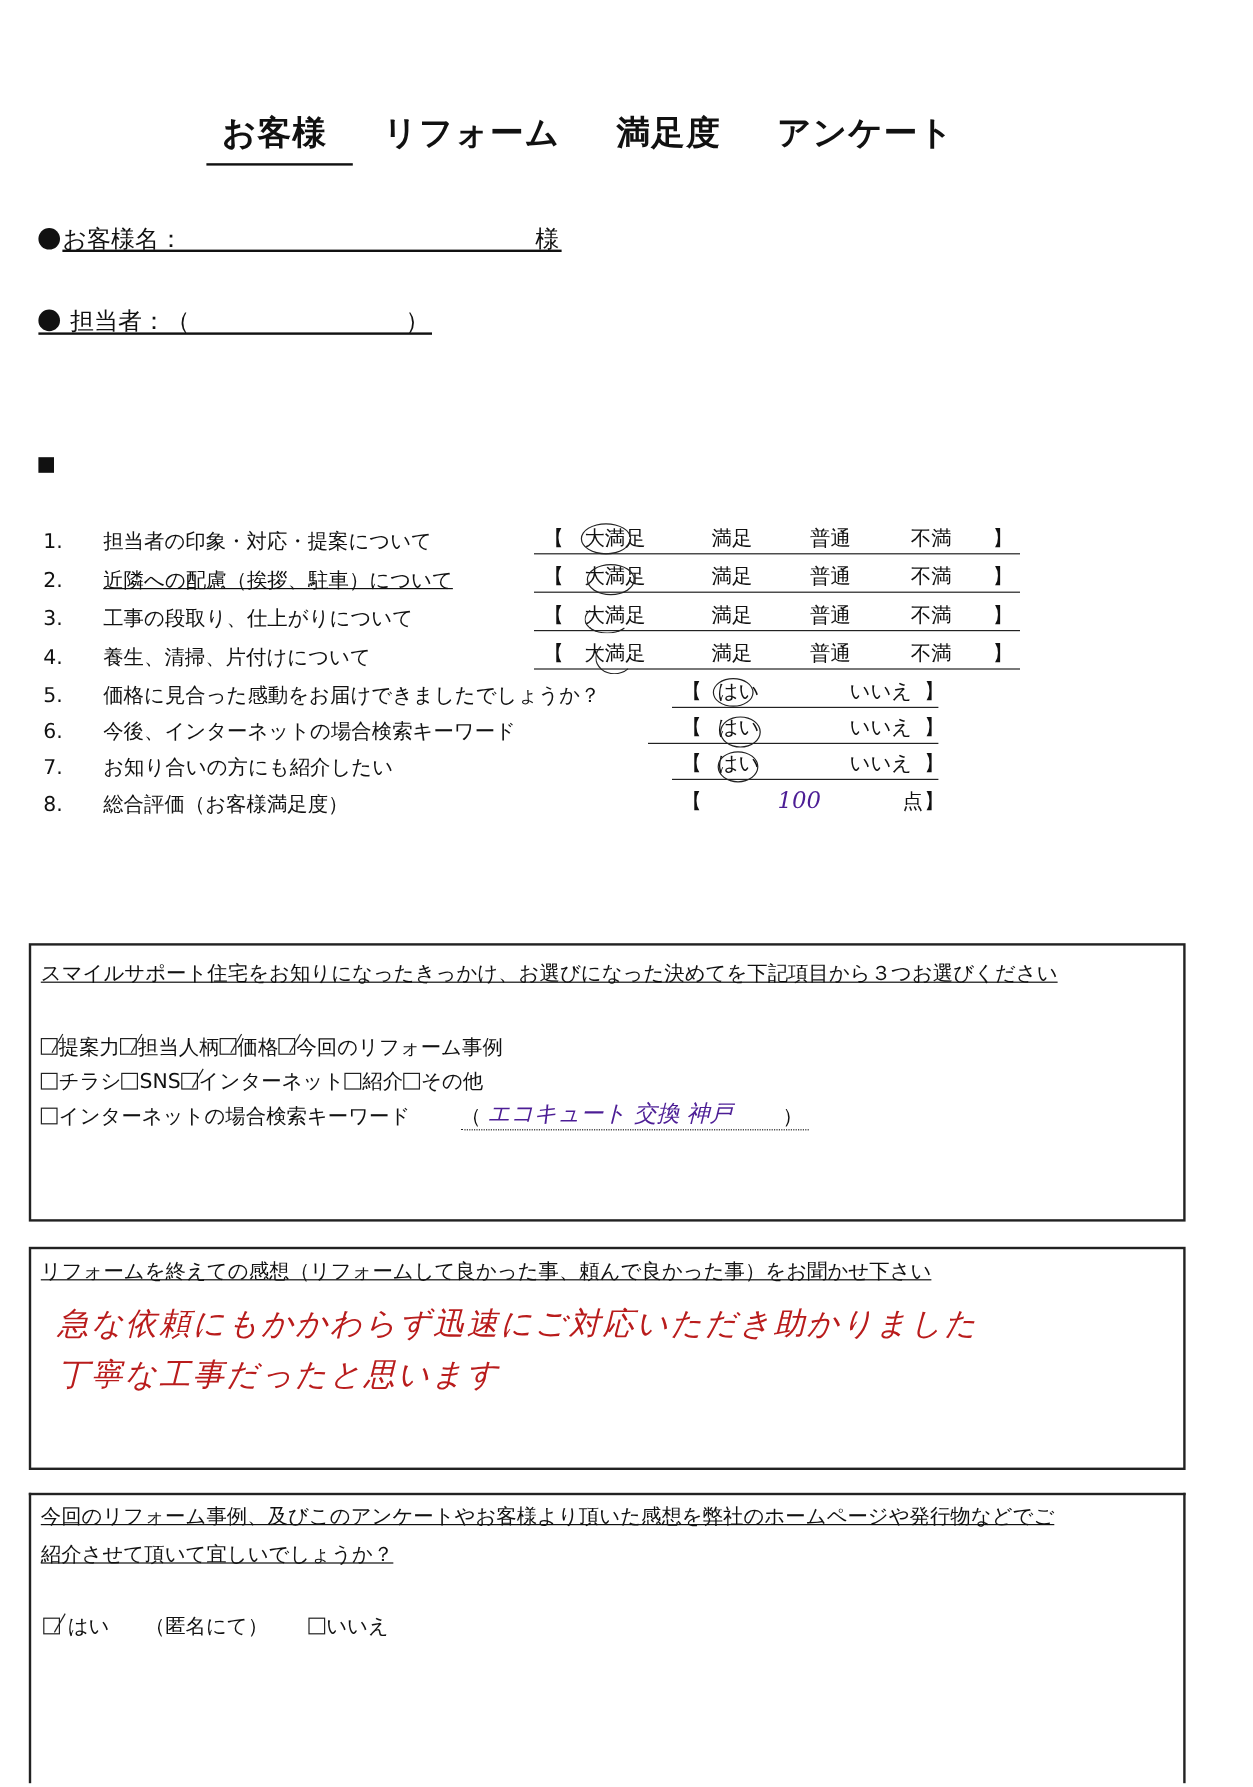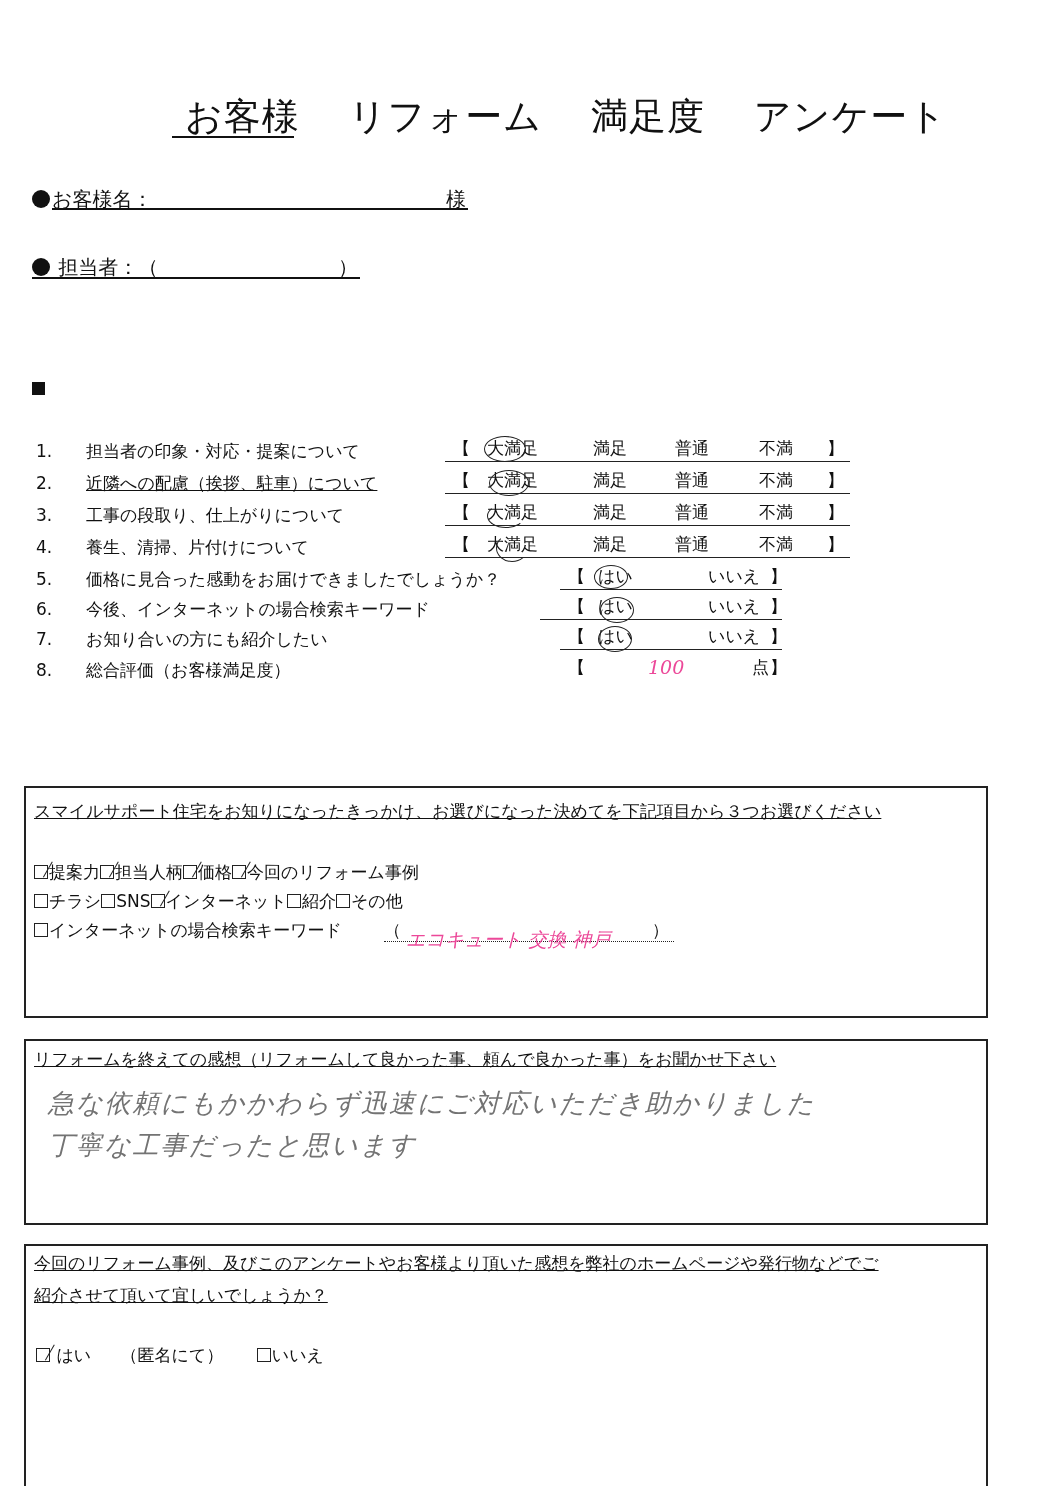--- a/index.html
+++ b/index.html
@@ -1,38 +1,38 @@
 <!DOCTYPE html>
 <html><head>
   <meta charset="utf-8">
   <style>
     html, body { margin:0; padding:0; background:#fff; }
     body { width:1044px; height:1489px; position:relative; overflow:hidden;
            font-family:"DejaVu Sans", "Liberation Sans", sans-serif; color:#111; }
     .abs { position:absolute; }
-    .title { left:185px; top:92px; font-size:37px; letter-spacing:1px; white-space:nowrap; }
+    .title { left:185px; top:92px; font-size:28px; letter-spacing:1px; white-space:nowrap;font-weight:bold; }
     .title span { margin-right:36px; }
     .title-ul { position:absolute; height:2px; background:#111; }
     .field { font-size:20px; white-space:nowrap; }
     .field .dot { display:inline-block; width:18px; height:18px; border-radius:50%; background:#111; vertical-align:-2px; margin-right:2px; }
     .field-line { position:absolute; height:2px; background:#111; }
     .inst { left:32px; top:378px; font-size:17px; white-space:nowrap; }
     .inst .sq { display:inline-block; width:13px; height:13px; background:#111; vertical-align:-1px; margin-right:2px; }
     .q { font-size:17px; white-space:nowrap; }
     .q .num { display:inline-block; width:50px; padding-left:4px; }
     .opts { position:absolute; font-size:17px; white-space:nowrap; border-bottom:1.5px solid #222; height:24px; }
     .opts span { position:absolute; top:0; }
     .circle { position:absolute; border:1.5px solid #222; border-radius:50%; }
     .box { position:absolute; border:2px solid #222; }
     .box-text { font-size:17px; white-space:nowrap;text-decoration:underline; }
     .chk { font-size:17px; white-space:nowrap; }
     .cb { display:inline-block; width:12px; height:12px; border:1.5px solid #222; vertical-align:-1px; position:relative; margin-right:1px; }
     .cb.on::after { content:""; position:absolute; left:3px; top:-8px; width:10px; height:18px; border-right:1.5px solid #222; transform:rotate(30deg); }
-    .hand { font-family:"DejaVu Serif", serif; font-size:26px; white-space:nowrap; letter-spacing:2px; color:#737373; font-style:italic; }
-    .hand-small { font-family:"DejaVu Serif", serif; font-size:19px; font-style:italic; white-space:nowrap; color:#ec4899; }
+    .hand { font-family:"DejaVu Serif", serif; font-size:26px; white-space:nowrap; letter-spacing:2px; color:#b91c1c; font-style:italic; }
+    .hand-small { font-family:"DejaVu Serif", serif; font-size:19px; font-style:italic; white-space:nowrap; color:#4c1d95; }
   </style>
 </head>
 <body>
 
 <div class="abs title">
   <span>お客様</span>
   <span>リフォーム</span>
   <span>満足度</span>
   <span>アンケート</span>
 </div>
@@ -145,21 +145,21 @@
   <span class="cb on"></span><span>提案力</span><span class="cb on"></span><span>担当人柄</span><span class="cb on"></span><span>価格</span><span class="cb on"></span><span>今回のリフォーム事例</span>
 </div>
 <div class="abs chk" style="left:34px;top:890px;">
   <span class="cb"></span><span>チラシ</span><span class="cb"></span><span>SNS</span><span class="cb on"></span><span>インターネット</span><span class="cb"></span><span>紹介</span><span class="cb"></span><span>その他</span>
 </div>
 <div class="abs chk" style="left:34px;top:919px;">
   <span class="cb"></span><span>インターネットの場合検索キーワード</span>
 </div>
 <div class="abs chk" style="left:384px;top:919px;width:290px;border-bottom:1.5px dotted #222;height:22px;">
   <span>（</span>
-  <span class="hand-small" style="position:absolute;left:22px;top:-4px;margin-top:12px;">エコキュート 交換 神戸</span>
+  <span class="hand-small" style="position:absolute;left:22px;top:-4px;">エコキュート 交換 神戸</span>
   <span style="position:absolute;left:268px;top:0;">）</span>
 </div>
 
 <div class="box" style="left:24px;top:1039px;width:960px;height:182px;"></div>
 <div class="abs box-text" style="left:34px;top:1048px;">リフォームを終えての感想（リフォームして良かった事、頼んで良かった事）をお聞かせ下さい</div>
 <div class="abs hand" style="left:48px;top:1086px;">急な依頼にもかかわらず迅速にご対応いただき助かりました</div>
 <div class="abs hand" style="left:48px;top:1128px;">丁寧な工事だったと思います</div>
 
 <div class="box" style="left:24px;top:1244px;width:960px;height:240px;border-bottom:none;"></div>
 <div class="abs box-text" style="left:34px;top:1252px;">今回のリフォーム事例、及びこのアンケートやお客様より頂いた感想を弊社のホームページや発行物などでご</div>

